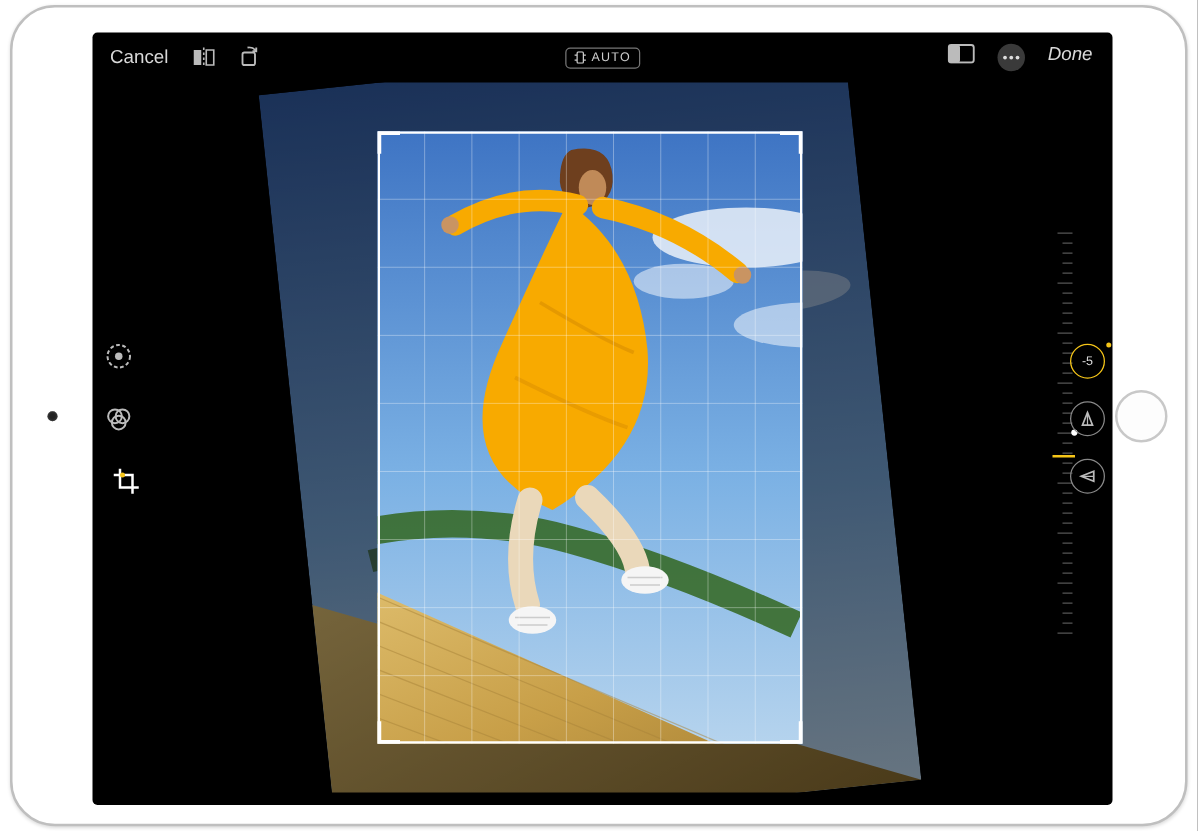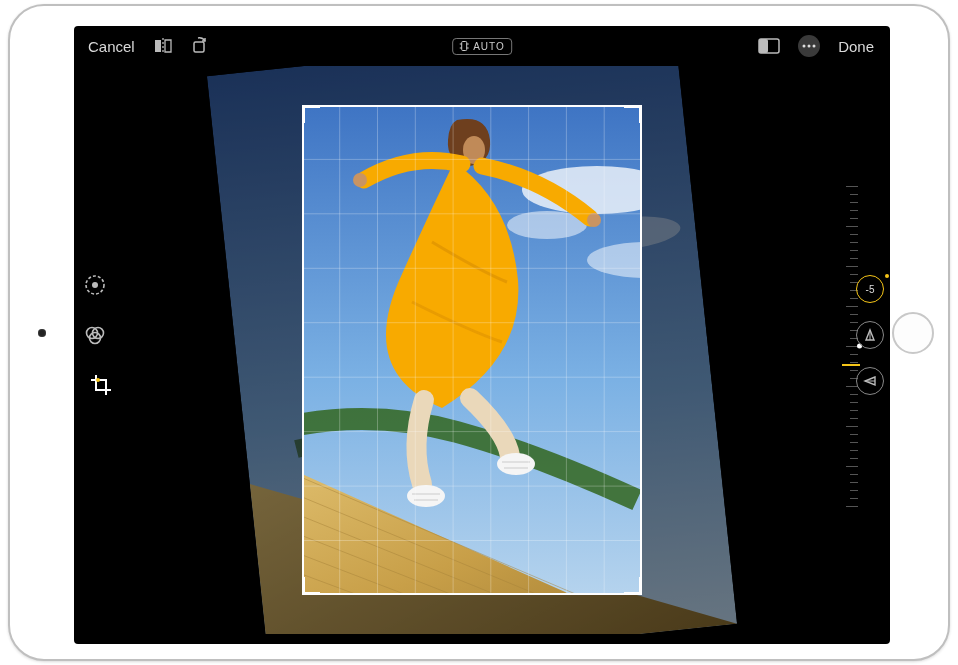--- a/index.html
+++ b/index.html
@@ -38,26 +38,26 @@
     overflow: hidden;
   }
 
   
   .toolbar {
     position: absolute;
     left: 0; right: 0; top: 0; height: 40px;
     display: flex; align-items: center;
     color: #d9d9d9; font-size: 15px;
   }
-  .toolbar .left, .toolbar .right { display:flex; align-items:center; gap:18px; }
+  .toolbar .left, .toolbar .right { display:flex; align-items:flex-start; gap:18px; }
   .toolbar .left { padding-left: 14px; }
   .toolbar .right { margin-left:auto; padding-right: 16px; }
   .toolbar .center { position:absolute; left:50%; transform:translateX(-50%); display:flex; align-items:center; gap:4px; border:1px solid #777; border-radius:4px; padding:2px 6px; font-size:10px; letter-spacing:1px; color:#ccc; }
   .toolbar button { background:none; border:none; color:inherit; font-size:15px; cursor:pointer; }
-  .done { color:#f5c518; font-weight:500; }
+  .done { color:#f5c518; font-weight:500;font-style:italic; }
   .icon-btn svg { display:block; }
   .more-btn { width:22px; height:22px; border-radius:50%; background:#3a3a3a; display:flex; align-items:center; justify-content:center; }
 
   
   .tool-rail { position:absolute; left:6px; top:50%; transform:translateY(-50%); display:flex; flex-direction:column; gap:20px; align-items:center; }
   .tool-rail .tool { width:30px; height:30px; display:flex; align-items:center; justify-content:center; cursor:pointer; }
   .tool-rail .indicator { width:4px; height:4px; border-radius:50%; background:#f5c518; margin-top:-10px; margin-left:-16px; }
 
   
   .canvas-area { position:absolute; left:50px; right:70px; top:40px; bottom:10px; overflow:hidden; }

